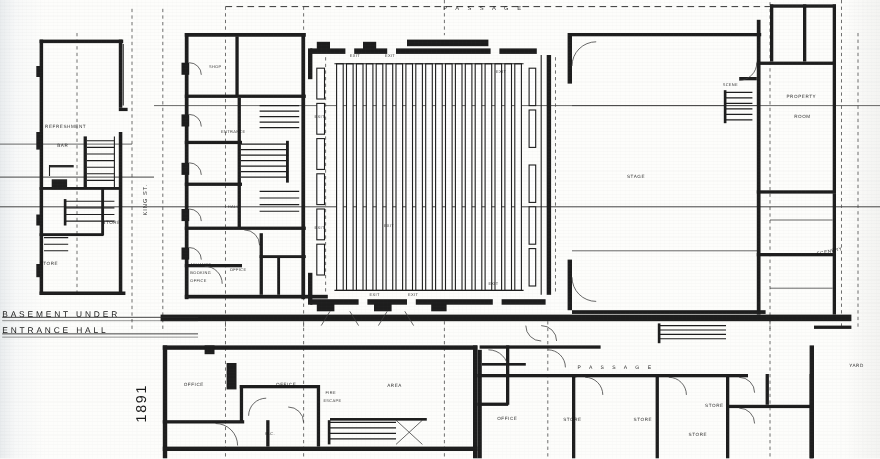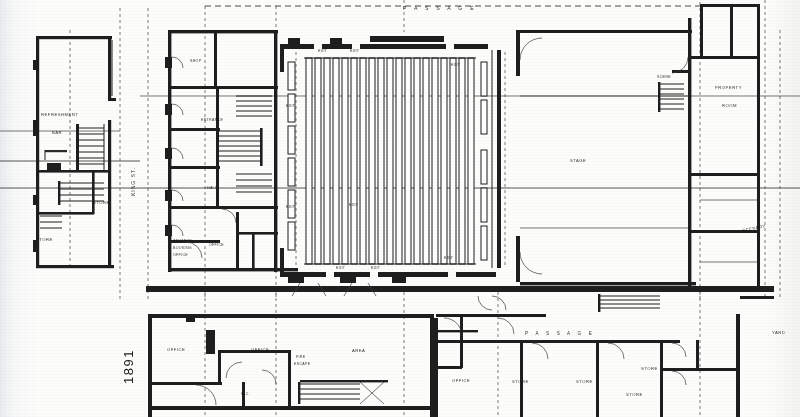--- a/index.html
+++ b/index.html
@@ -395,19 +395,31 @@
   <div class="lbl xs" style="left:294px;top:362px;">ESCAPE</div>
   <div class="lbl xs" style="left:241px;top:392px;">W.C.</div>
   <div class="lbl sm" style="left:352px;top:348px;">AREA</div>
   <div class="lbl wide" style="left:525px;top:331px;font-size:4.6px;">P A S S A G E</div>
   <div class="lbl sm" style="left:452px;top:378px;">OFFICE</div>
   <div class="lbl sm" style="left:512px;top:379px;">STORE</div>
   <div class="lbl sm" style="left:576px;top:379px;">STORE</div>
   <div class="lbl sm" style="left:641px;top:366px;">STORE</div>
   <div class="lbl sm" style="left:626px;top:392px;">STORE</div>
 
+  <div id="caption">
+    <div class="cline">
+      <div class="ctext">BASEMENT  UNDER</div>
+      <div class="rule"></div>
+      <div class="rule2"></div>
+    </div>
+    <div class="cline">
+      <div class="ctext">ENTRANCE  HALL</div>
+      <div class="rule"></div>
+      <div class="rule2"></div>
+    </div>
+  </div>
 
   <div id="year">
     <span class="rot90">1891</span>
   </div>
 
 
 </div>
 
 </body></html>

